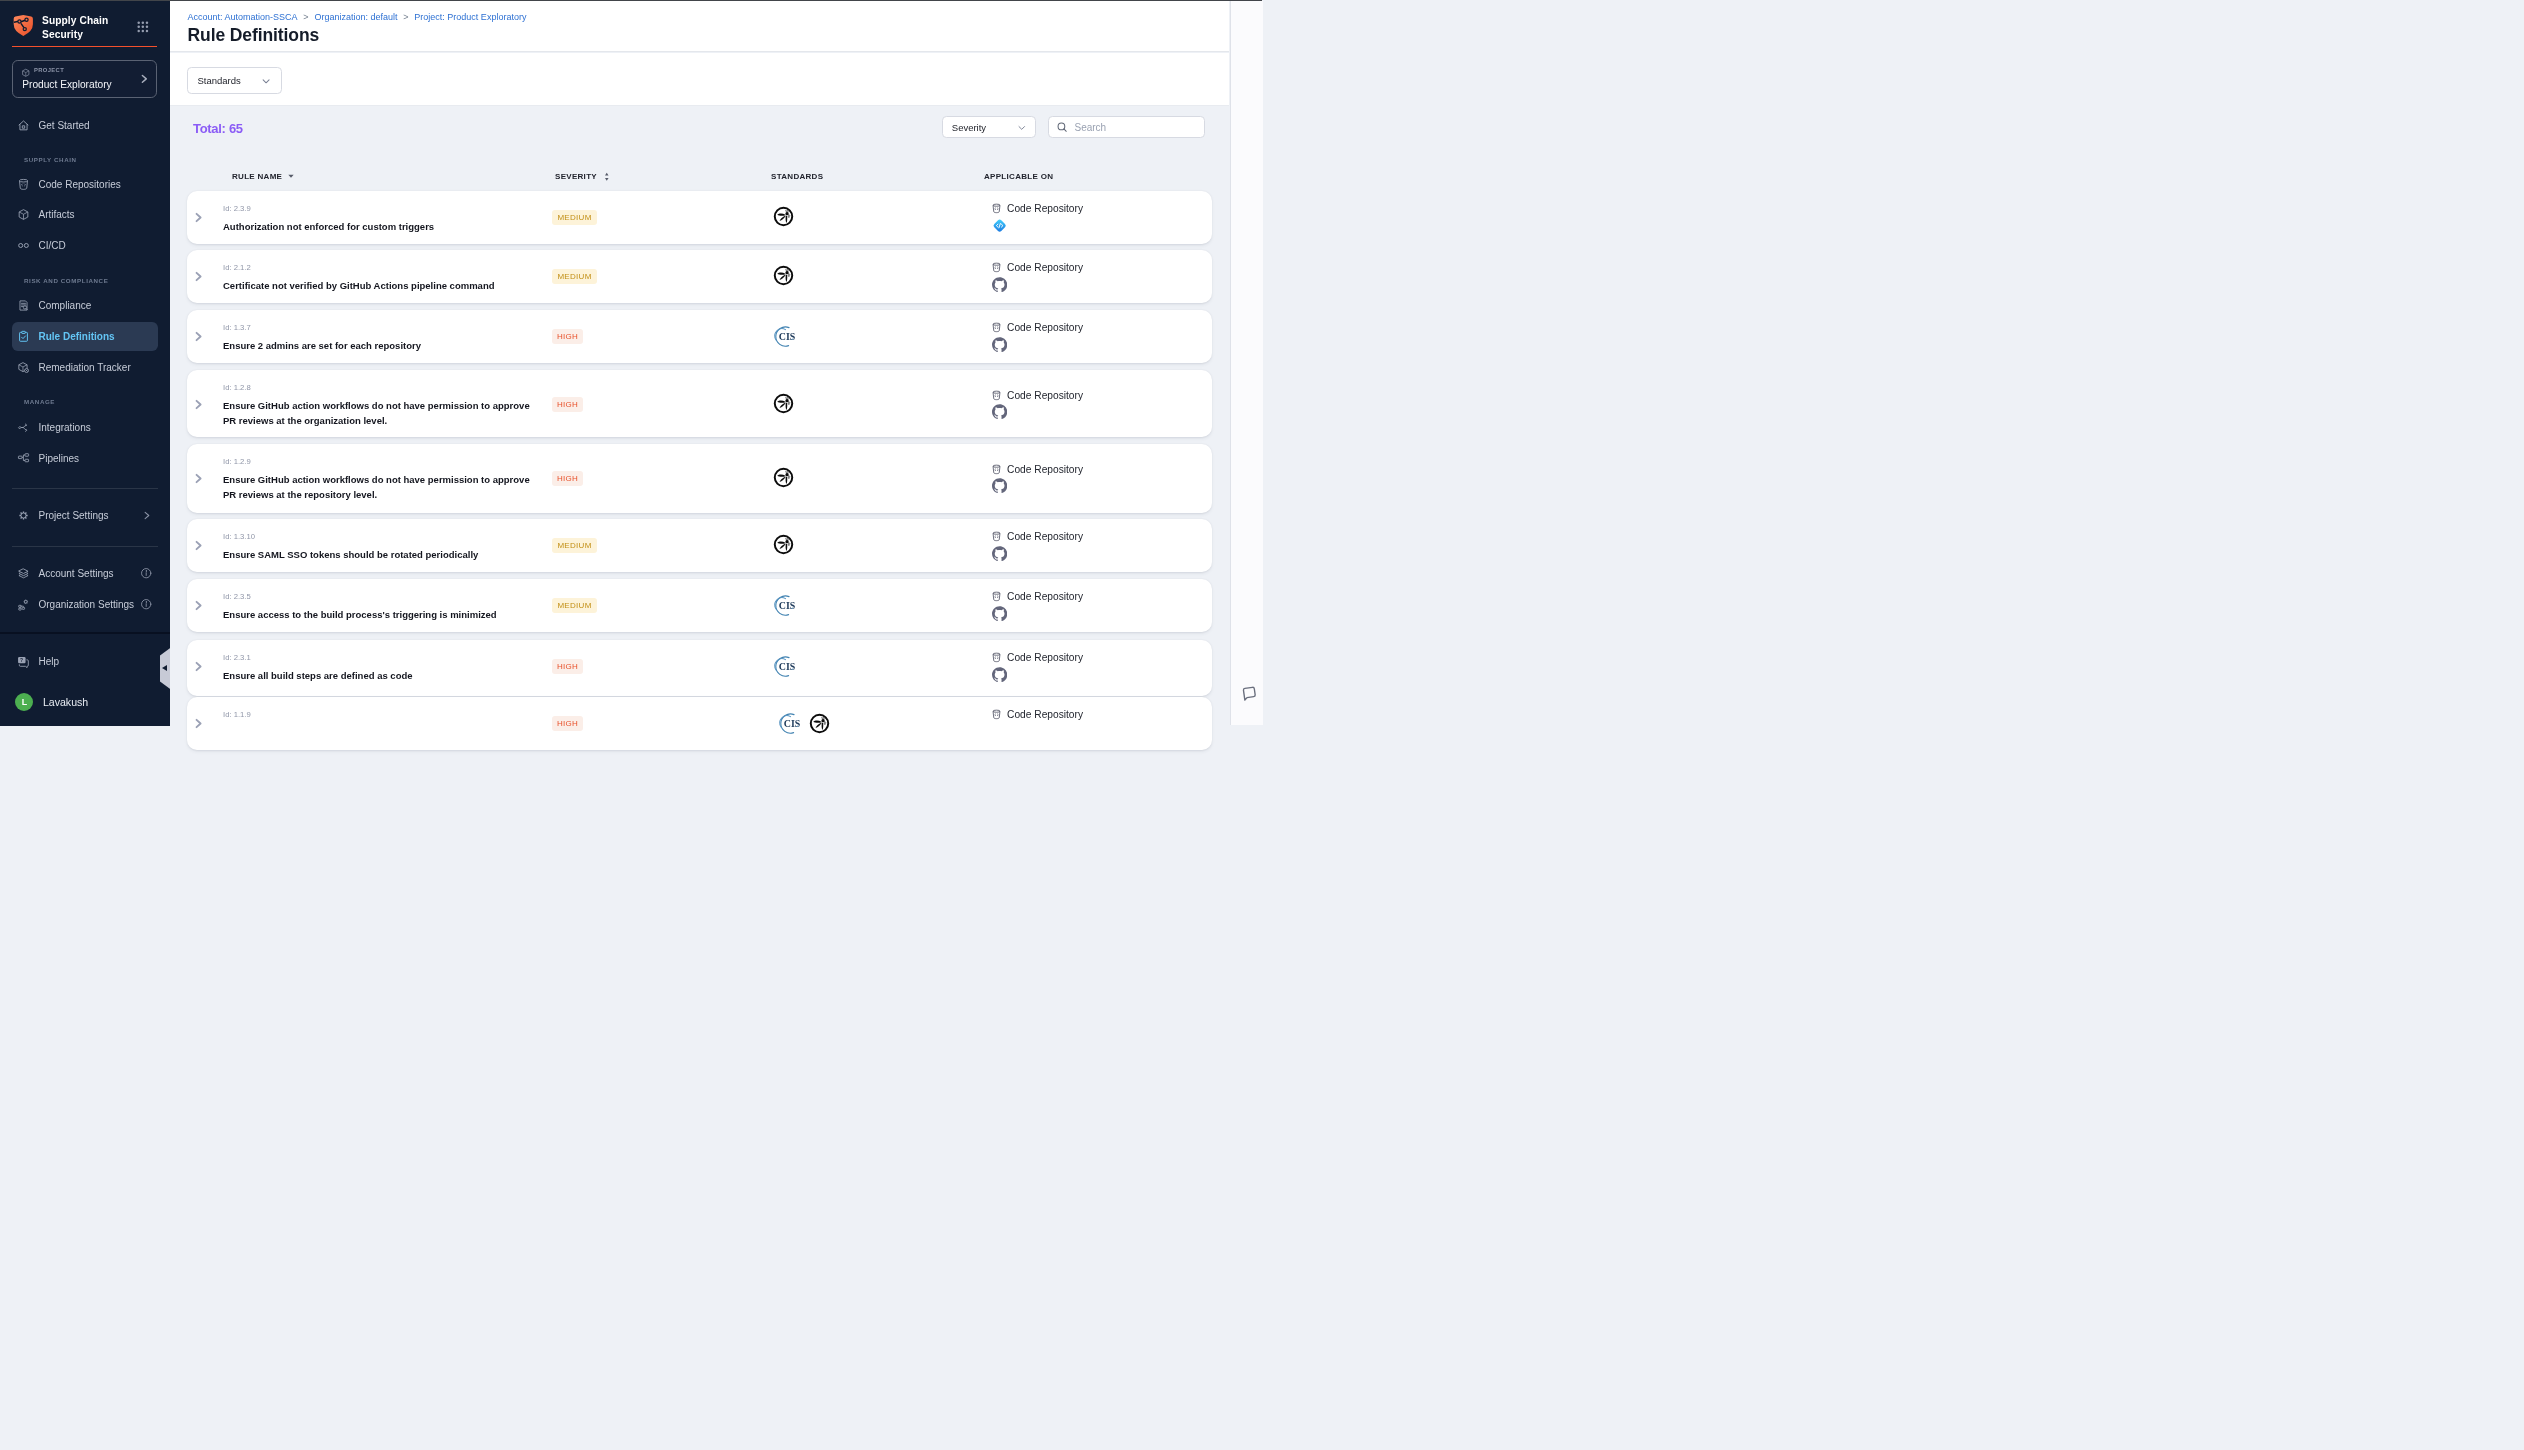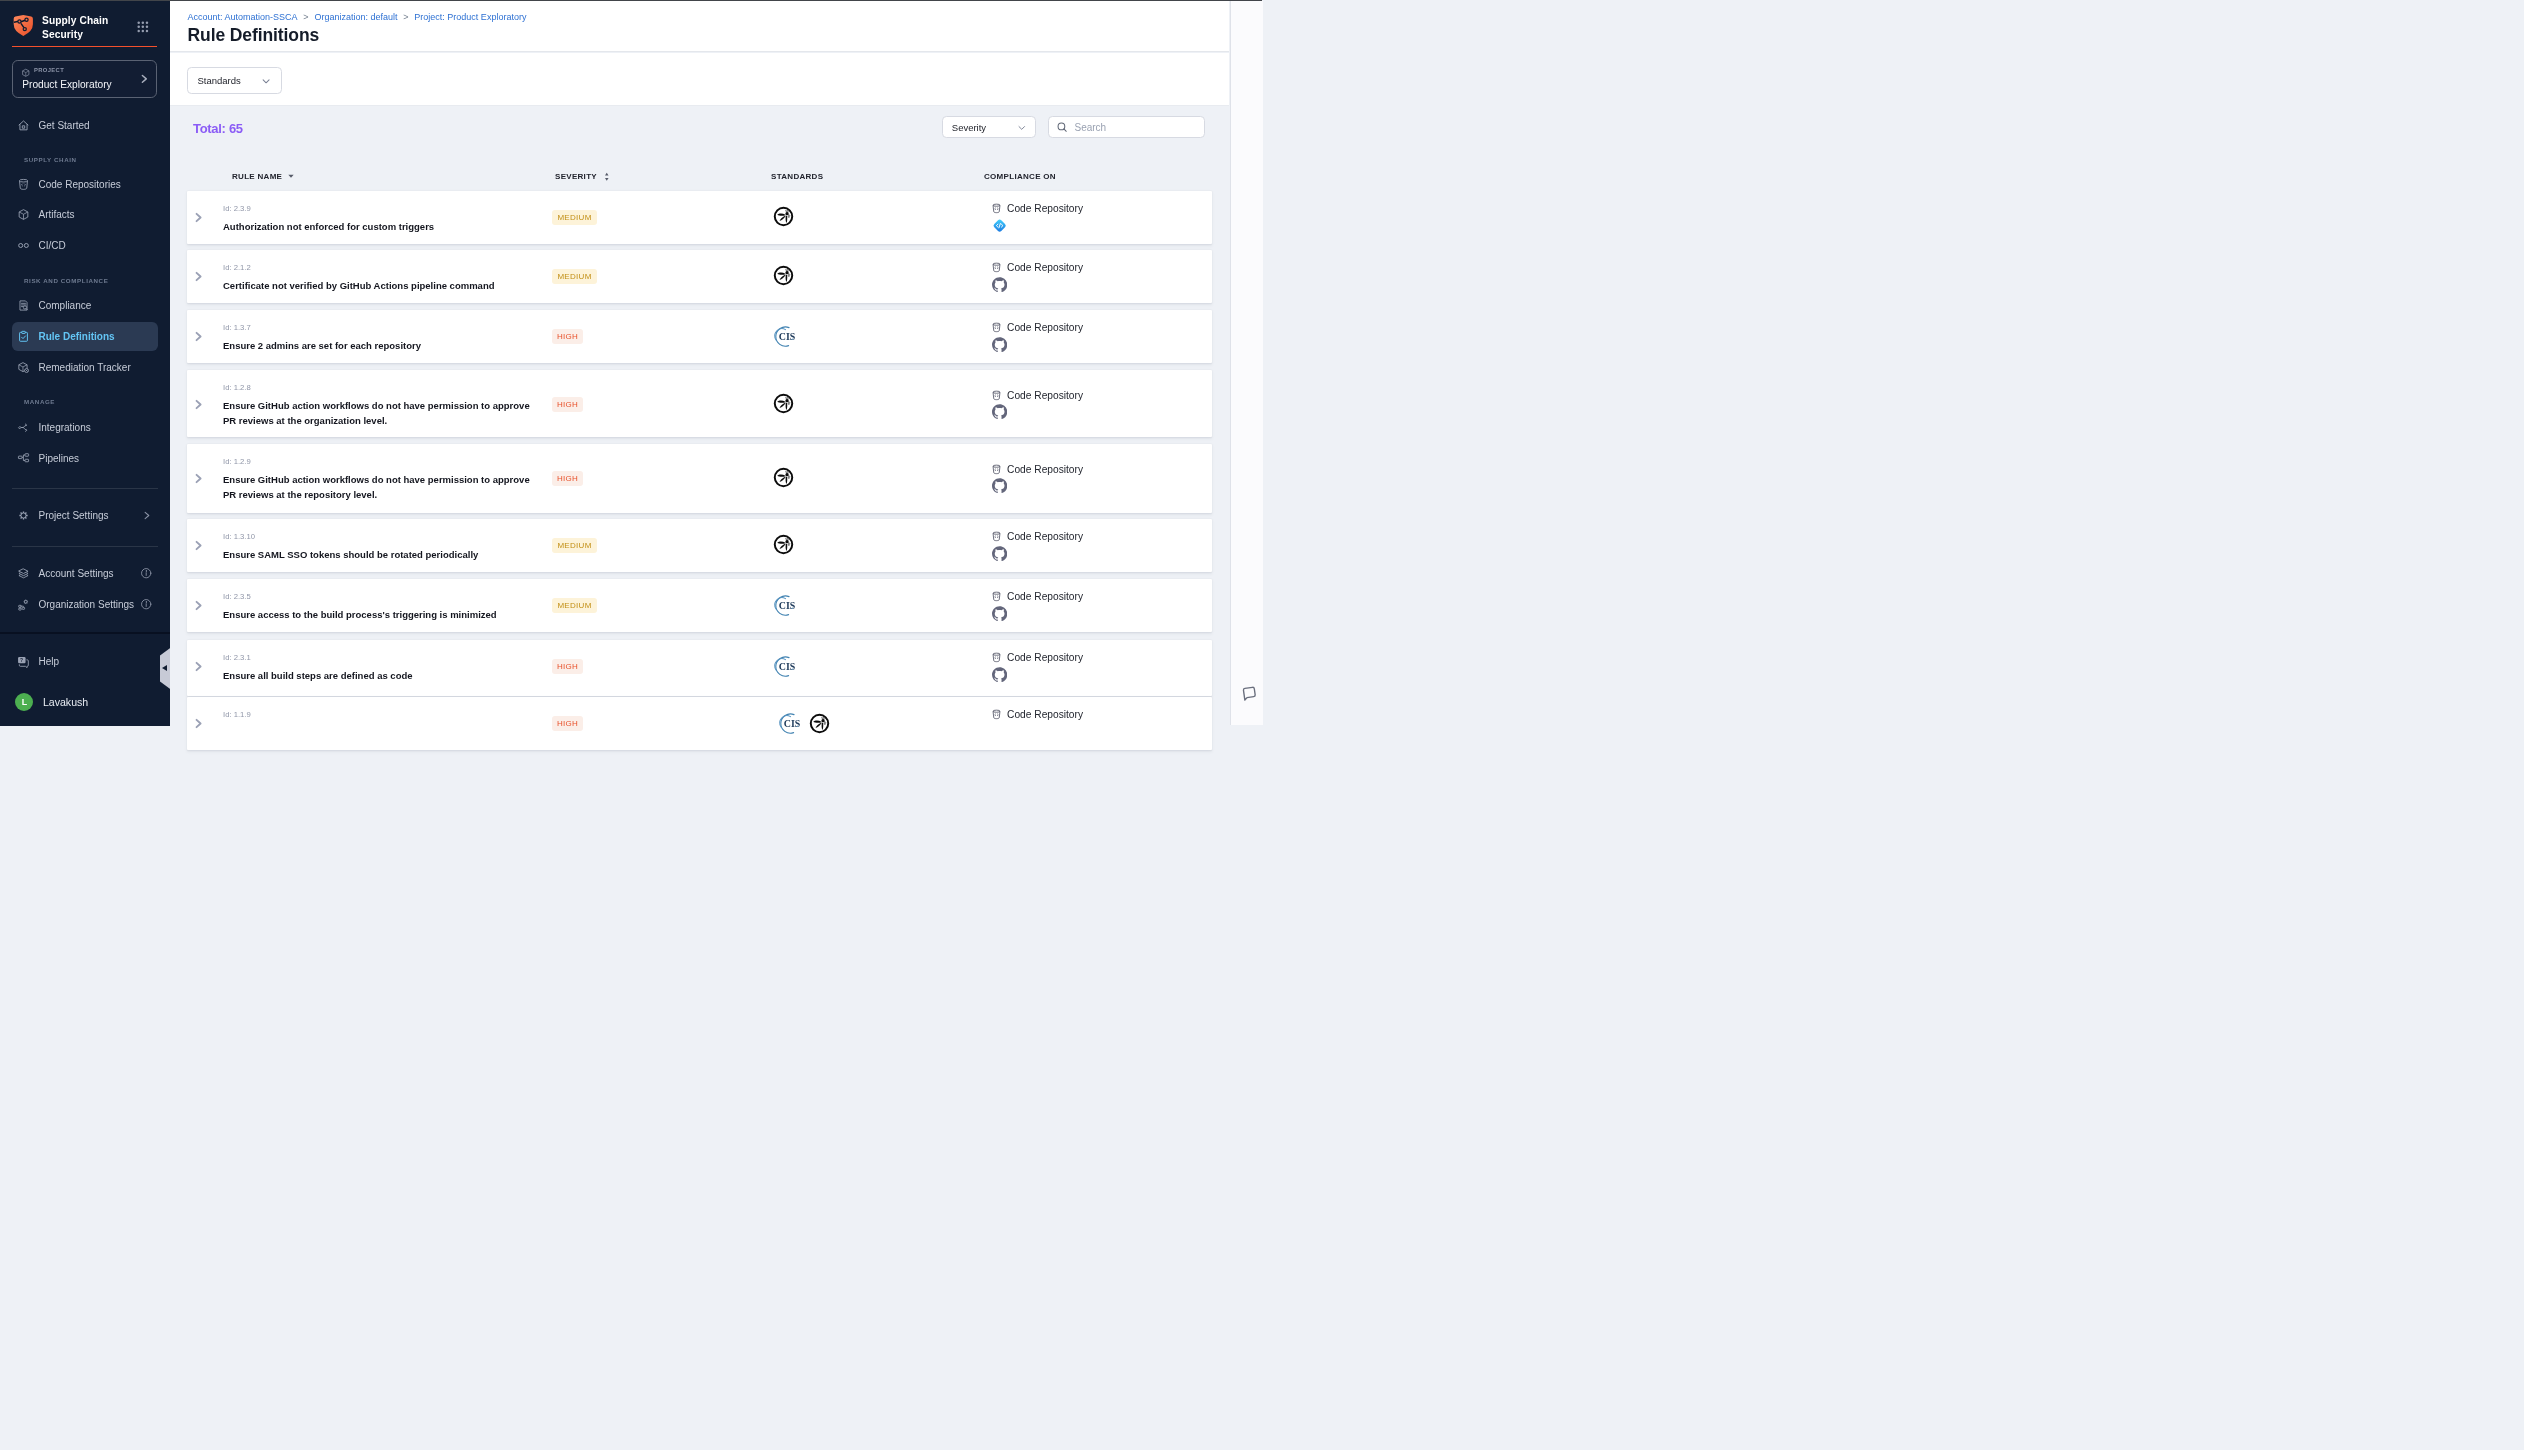--- a/index.html
+++ b/index.html
@@ -39,21 +39,21 @@
 #stdsel .t { font-size:9.5px; color:#23252d; font-weight:500; }
 
 #tbl { position:absolute; left:0; top:103px; width:1059px; height:621px; }
 .total { position:absolute; left:23px; top:17.5px; font-size:13px; letter-spacing:-0.3px; font-weight:bold; color:#8b5cf6; }
 #sevsel { position:absolute; left:772px; top:12.8px; width:94px; height:21.6px; padding:0 8.8px; }
 #sevsel .t { font-size:9.5px; color:#23252d; }
 #search { position:absolute; left:878px; top:12.8px; width:157px; height:21.6px; background:#fff; border:0.7px solid #d7dae2; border-radius:4.4px; display:flex; align-items:center; }
 #search .ph { font-size:10px; color:#9aa2b2; margin-left:5.8px; }
 .colh { position:absolute; top:68px; font-size:8px; font-weight:bold; color:#22242e; letter-spacing:0.3px; display:flex; align-items:center; }
 
-.card { position:absolute; left:17px; width:1025px; background:#fff; border-radius:1px; box-shadow:0 0.7px 1.5px rgba(40,48,74,.07), 0 1.5px 3.7px rgba(40,48,74,.06); }
+.card { position:absolute; left:17px; width:1025px; background:#fff; border-radius:10px; box-shadow:0 0.7px 1.5px rgba(40,48,74,.07), 0 1.5px 3.7px rgba(40,48,74,.06); }
 .card .chev { position:absolute; left:7.3px; }
 .card .rid { position:absolute; left:36px; top:13px; font-size:7.7px; color:#9096a8; }
 .card .rname { position:absolute; left:36px; top:28px; width:313px; font-size:9.5px; font-weight:bold; color:#14161f; line-height:15px; }
 .card .sev { position:absolute; left:365px; border-radius:2.9px; font-size:8px; font-weight:normal; letter-spacing:0.3px; display:flex; align-items:center; justify-content:center; }
 .sev.med { width:45px; height:15.3px; background:#fdf3d9; color:#c28f15; }
 .sev.high { width:31px; height:15.3px; background:#fbeee8; color:#e8512b; }
 .card .std { position:absolute; left:538px; width:117px; display:flex; align-items:center; justify-content:center; gap:8px; }
 .card .app { position:absolute; left:804px; }
 .app .lab { display:flex; align-items:center; font-size:10.2px; color:#23262f; }
 .app .lab svg { margin-right:5.1px; }
@@ -272,21 +272,21 @@
       <span class="ph">Search</span>
     </div>
     <div class="colh" style="left:62px">RULE NAME&nbsp;&nbsp;<svg width="8" height="8" viewBox="0 0 24 24" fill="#565b69">
           <path d="M4 8h16l-8 9z"></path>
         </svg></div>
     <div class="colh" style="left:385px">SEVERITY&nbsp;&nbsp;<svg width="9.5" height="9.5" viewBox="0 0 24 24" fill="#565b69">
           <path d="M12 2 7.5 9h9z"></path>
           <path d="M12 22 7.5 15h9z"></path>
         </svg></div>
     <div class="colh" style="left:601px">STANDARDS</div>
-    <div class="colh" style="left:814px">COMPLIANCE ON</div>
+    <div class="colh" style="left:814px">APPLICABLE ON</div>
 <div class="card" style="top:87px;height:53px">
   <div class="chev" style="top:21px"><svg width="9.5" height="11" viewBox="0 0 13 15" fill="none" stroke="#9ba1b5" stroke-width="2.6" stroke-linecap="round" stroke-linejoin="round">
             <path d="m3.5 2.5 5.5 5-5.5 5"></path>
           </svg></div>
   <div class="rid">Id: 2.3.9</div>
   <div class="rname">Authorization not enforced for custom triggers</div>
   <div class="sev med" style="top:19px">MEDIUM</div>
   <div class="std" style="top:15.3px">
           <svg width="21" height="21" viewBox="0 0 32 32">
             <circle cx="16" cy="16" r="13.3" fill="none" stroke="#0c0c0c" stroke-width="3"></circle>

